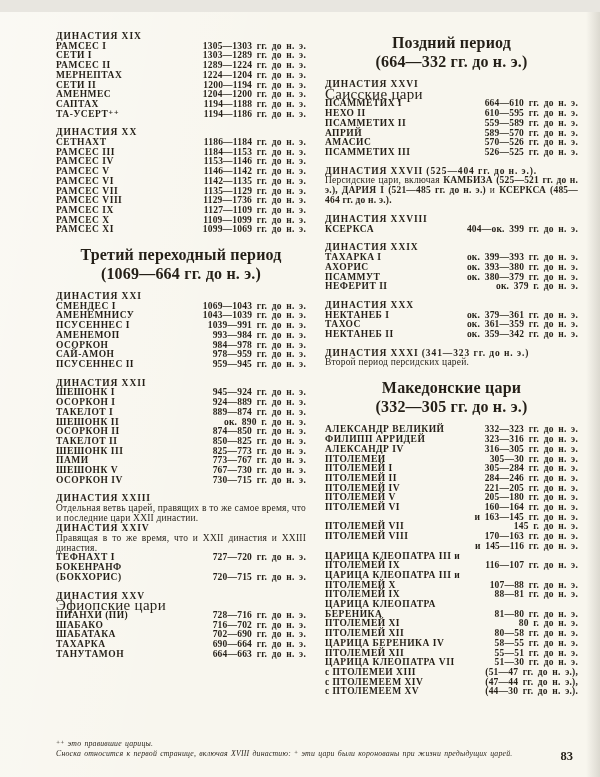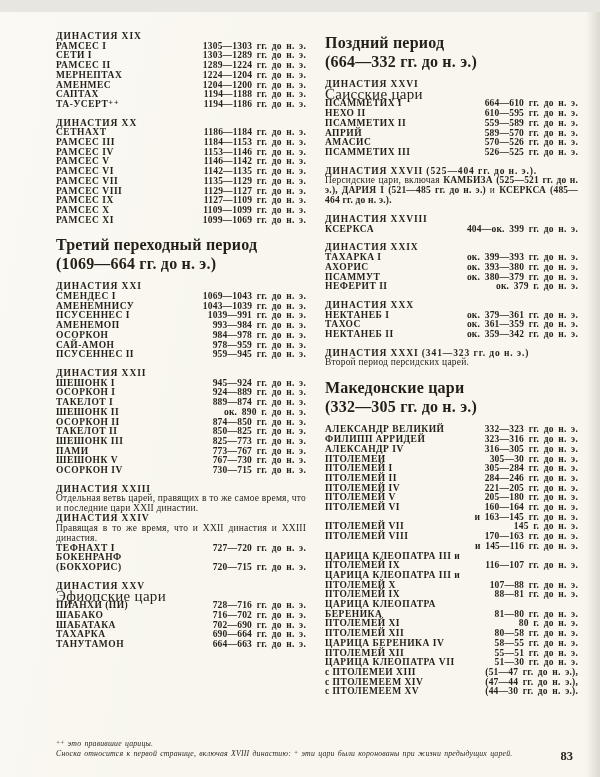--- a/index.html
+++ b/index.html
@@ -23,21 +23,21 @@
     box-sizing:border-box;
   }
   .col { box-sizing:border-box; }
   .col-left  { width:250px; }
   .col-right { width:253px; }
 
   .block { margin-top:9px; }
   .block.first { margin-top:0; }
   .block.tight { margin-top:0; }
 
-  .heading { margin:11px 0 7px 0; }
+  .heading { margin:11px 0 7px 0;text-align:center; }
   .block.first.heading { margin-top:2px; }
   .heading-line {
     font-size:16px; font-weight:bold; line-height:18.5px;
     letter-spacing:.2px; white-space:nowrap;
   }
 
   .dyn-title {
     font-size:9.5px; font-weight:bold; line-height:9.7px;
     letter-spacing:.9px;
   }
@@ -90,20 +90,24 @@
           </div>
           <div class="row">
             <span class="name">РАМСЕС II</span>
             <span class="date">1289—1224 гг. до н. э.</span>
           </div>
           <div class="row">
             <span class="name">МЕРНЕПТАХ</span>
             <span class="date">1224—1204 гг. до н. э.</span>
           </div>
           <div class="row">
+            <span class="name">СЕТИ II</span>
+            <span class="date">1200—1194 гг. до н. э.</span>
+          </div>
+          <div class="row">
             <span class="name">АМЕНМЕС</span>
             <span class="date">1204—1200 гг. до н. э.</span>
           </div>
           <div class="row">
             <span class="name">САПТАХ</span>
             <span class="date">1194—1188 гг. до н. э.</span>
           </div>
           <div class="row">
             <span class="name">ТА-УСЕРТ⁺⁺</span>
             <span class="date">1194—1186 гг. до н. э.</span>
@@ -130,21 +134,21 @@
           <div class="row">
             <span class="name">РАМСЕС VI</span>
             <span class="date">1142—1135 гг. до н. э.</span>
           </div>
           <div class="row">
             <span class="name">РАМСЕС VII</span>
             <span class="date">1135—1129 гг. до н. э.</span>
           </div>
           <div class="row">
             <span class="name">РАМСЕС VIII</span>
-            <span class="date">1129—1127 гг. до н. э.</span>
+            <span class="date">1129—1736 гг. до н. э.</span>
           </div>
           <div class="row">
             <span class="name">РАМСЕС IX</span>
             <span class="date">1127—1109 гг. до н. э.</span>
           </div>
           <div class="row">
             <span class="name">РАМСЕС X</span>
             <span class="date">1109—1099 гг. до н. э.</span>
           </div>
           <div class="row">

